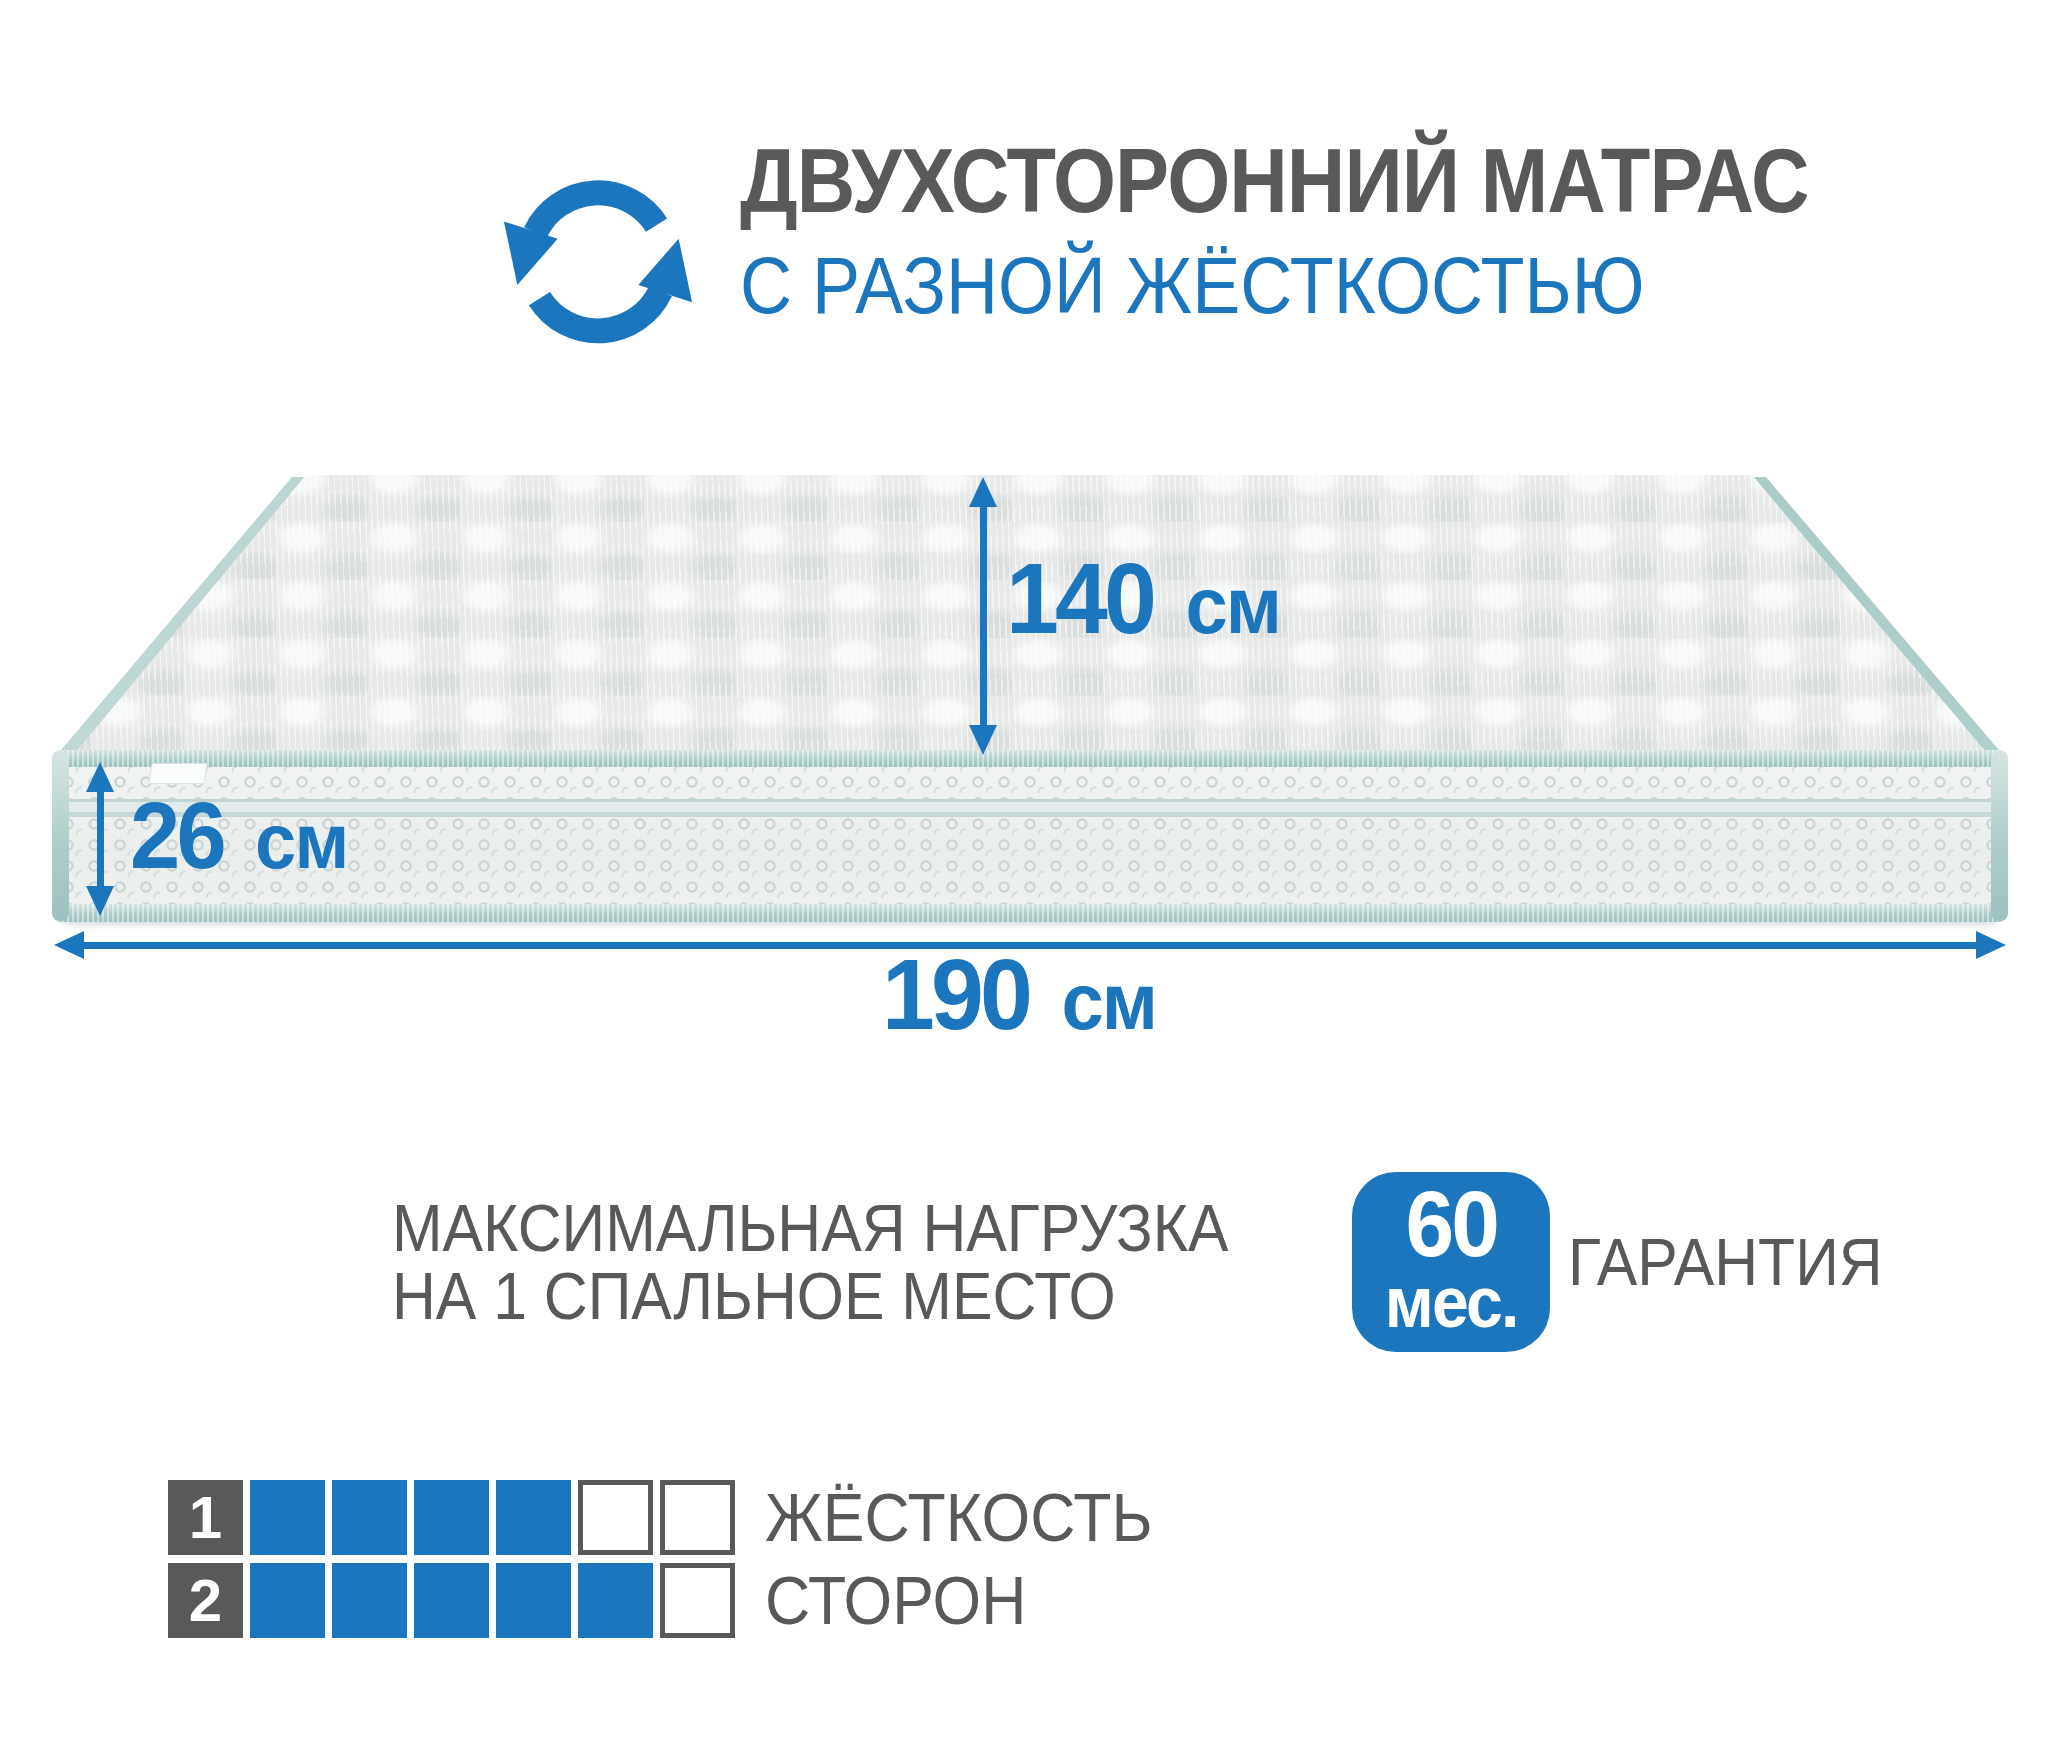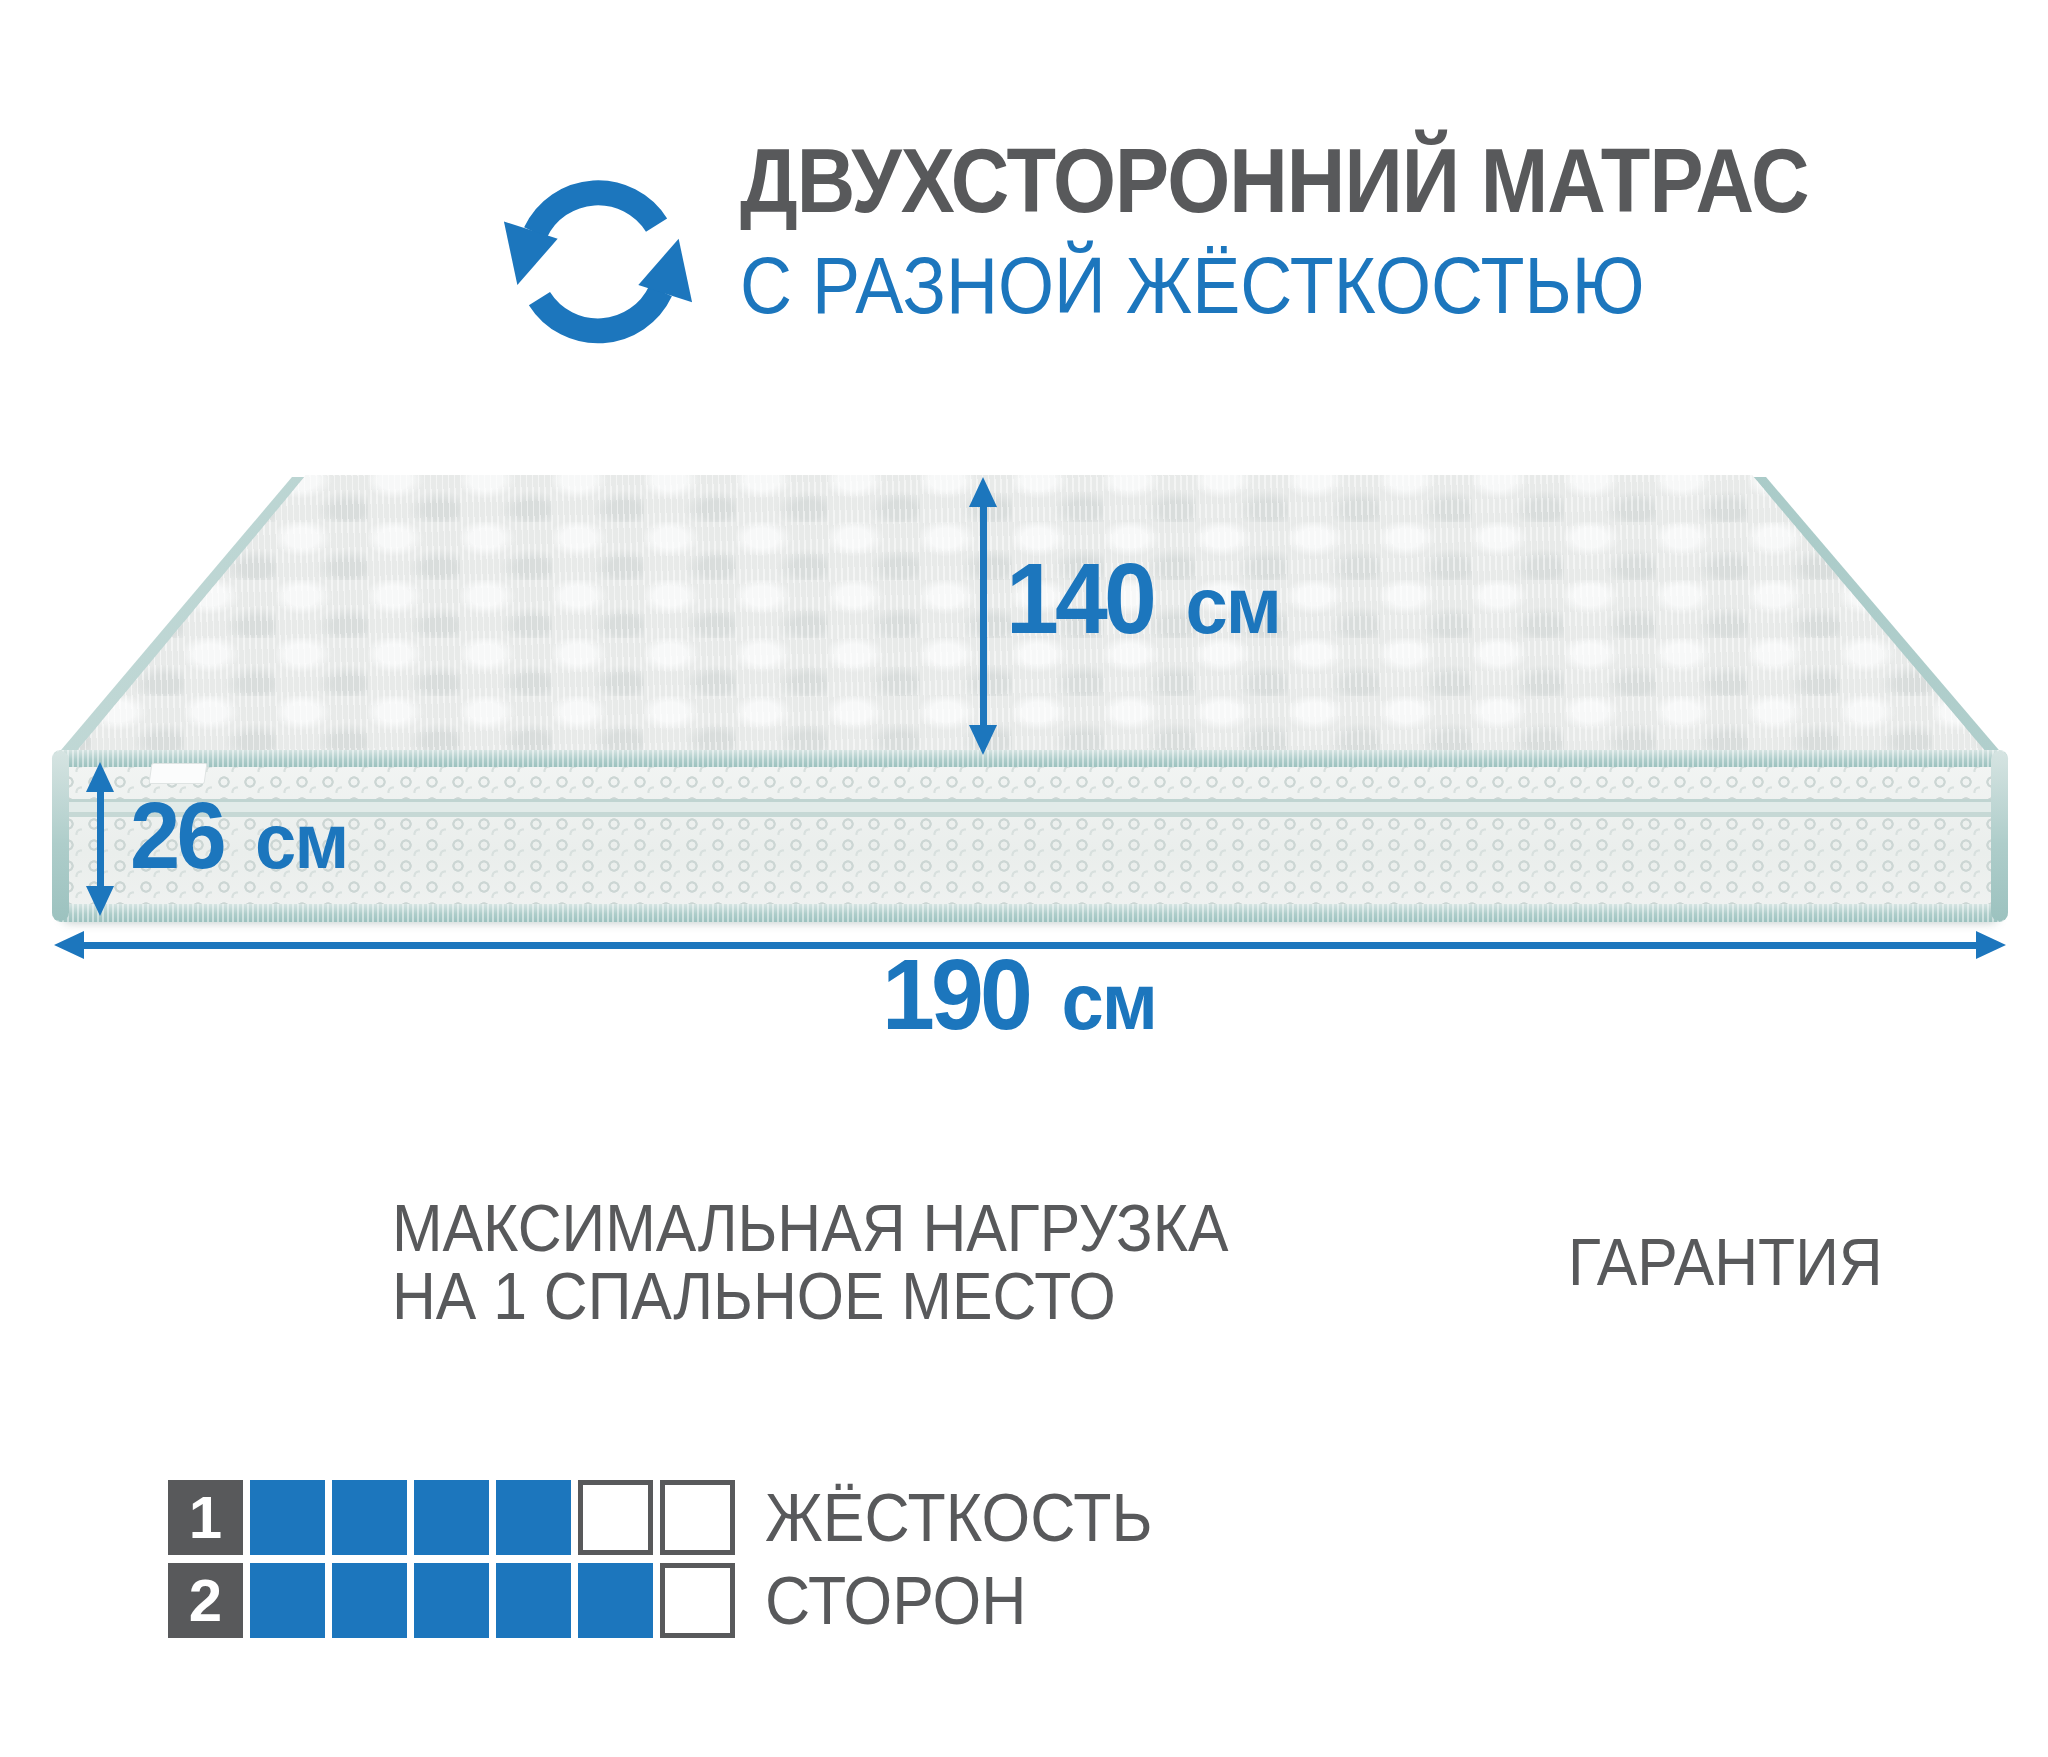--- a/index.html
+++ b/index.html
@@ -171,20 +171,24 @@
   <div class="dim" style="left:882px;top:944px;">
     <span class="val">190</span>
     <span class="unit">см</span>
   </div>
 
   <div class="badge-label" style="left:392px;top:1194px;">
     <div>МАКСИМАЛЬНАЯ НАГРУЗКА</div>
     <div>НА 1 СПАЛЬНОЕ МЕСТО</div>
   </div>
 
+  <div class="badge" style="left:1352px;top:1172px;">
+    <span class="value">60</span>
+    <span class="unit">мес.</span>
+  </div>
   <div class="badge-label" style="left:1568px;top:1228px;">ГАРАНТИЯ</div>
 
   <div>
     <div class="f-label-box" style="left:168px;top:1480px;">1</div>
     <div class="f-squares" style="left:250px;top:1480px;">
         <span class="sq filled"></span>
         <span class="sq filled"></span>
         <span class="sq filled"></span>
         <span class="sq filled"></span>
         <span class="sq"></span>

